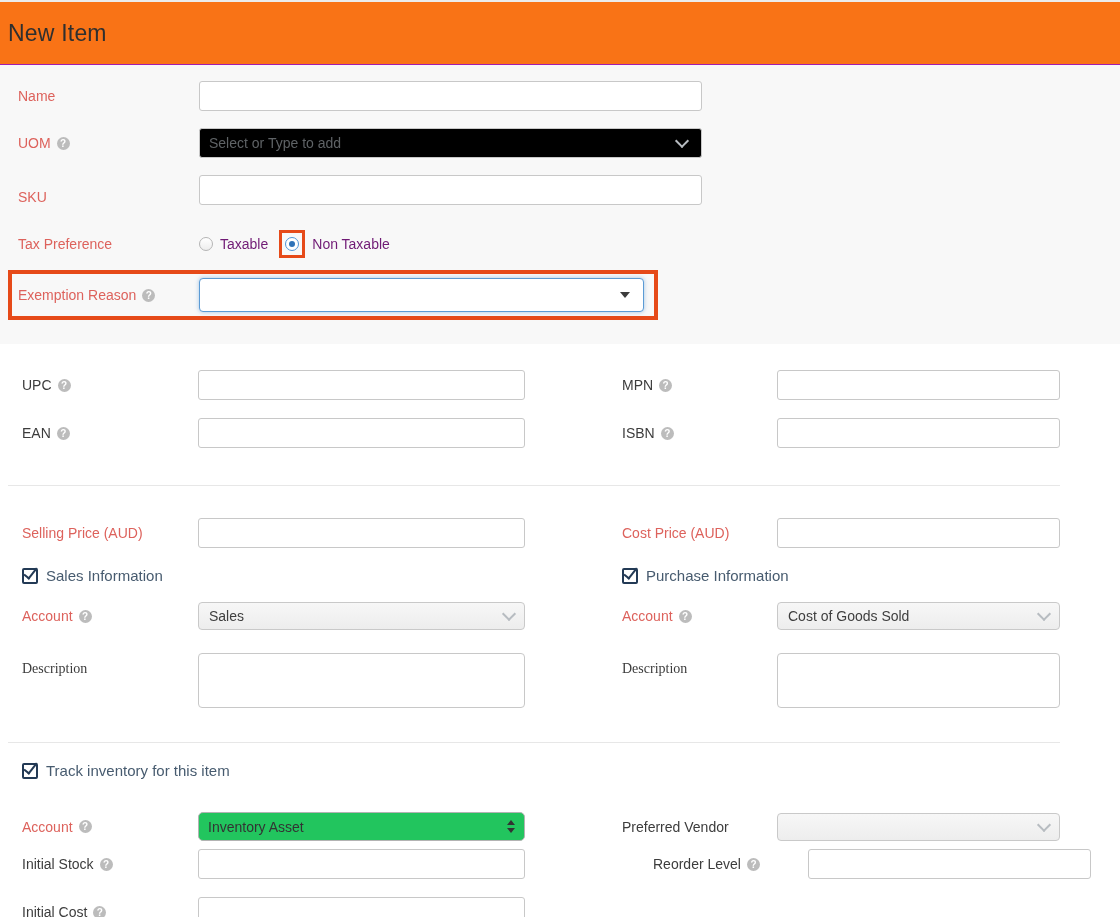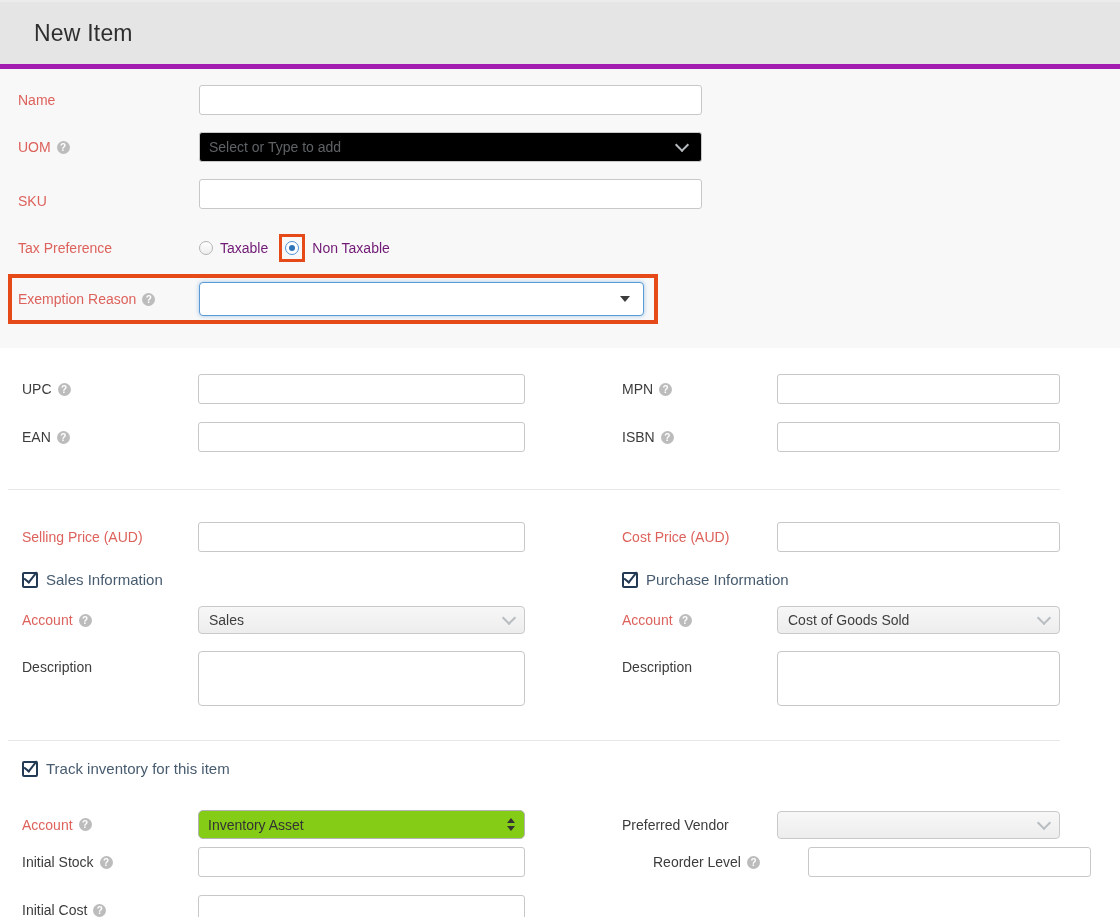--- a/index.html
+++ b/index.html
@@ -4,21 +4,21 @@
 <style>
   html,body{margin:0;padding:0;}
   body{
     width:1120px;height:917px;overflow:hidden;background:#fff;
     font-family:"Liberation Sans","DejaVu Sans",sans-serif;
     -webkit-font-smoothing:antialiased;
   }
   .page{width:1120px;height:917px;border-top:2px solid #ececec;box-sizing:border-box;overflow:hidden;}
 
   
-  .header{background:#e5e5e5;border-bottom:5px solid #a21caf;padding:18px 34px 17px;}
+  .header{background:#f97316;border-bottom:1px solid #a21caf;padding:18px 8px 17px;}
   .header h1{margin:0;font-size:23px;font-weight:400;color:#2f2f2f;letter-spacing:.2px;}
 
   
   .top-panel{background:#f8f8f8;padding:16px 0 24px;}
   .trow{display:flex;align-items:center;margin:0 0 17px 18px;height:30px;}
   .trow.sku-row{margin-bottom:25px;align-items:flex-end;}
   .trow.radio-row{height:28px;margin-bottom:12px;}
   .tlbl{width:181px;display:flex;align-items:center;font-size:14px;}
 
   .lbl-red{color:#dd625c;}
@@ -80,32 +80,32 @@
   .heading-row{margin-top:19px;height:17px;}
   .sec-head{display:flex;align-items:center;cursor:default;}
   .checkbox{width:12px;height:12px;border:2px solid #233a55;border-radius:2px;position:relative;
     display:inline-block;flex:none;margin-right:8px;}
   .checkbox::after{content:"";position:absolute;left:3px;top:-5px;width:5px;height:12px;
     border:solid #233a55;border-width:0 2px 2px 0;transform:rotate(38deg);}
   .sec-title{font-size:15px;color:#475b6f;}
 
   .mt32{margin-top:32px;}
   .mt18{margin-top:18px;}
-  .mt16{margin-top:17px;}
+  .mt16{margin-top:23px;font-family:Liberation Serif, serif;}
   .mt33{margin-top:33px;}
   .mt19{margin-top:8px;gap:31px;}
 
   
   .gsel{height:28px;box-sizing:border-box;border:1px solid #c9c9c9;border-radius:4px;
     background:linear-gradient(#f7f7f7,#ededed);display:flex;align-items:center;
     justify-content:space-between;padding:0 10px;}
   .gsel .val{font-size:14px;color:#3e3e3e;}
 
   
-  .nsel{height:29px;box-sizing:border-box;border:1px solid #b3b3b3;border-radius:5px;background:#84cc16;
+  .nsel{height:29px;box-sizing:border-box;border:1px solid #b3b3b3;border-radius:5px;background:#22c55e;
     display:flex;align-items:center;justify-content:space-between;padding:0 9px;}
   .nsel .val{font-size:14px;color:#333;}
   .spinner{display:flex;flex-direction:column;gap:3px;align-items:center;flex:none;}
   .spinner .up{width:0;height:0;border-left:4px solid transparent;border-right:4px solid transparent;border-bottom:5px solid #333;}
   .spinner .down{width:0;height:0;border-left:4px solid transparent;border-right:4px solid transparent;border-top:5px solid #333;}
 
   textarea.desc{height:55px;box-sizing:border-box;border:1px solid #c8c8c8;border-radius:4px;resize:none;
     outline:none;font-family:inherit;font-size:14px;color:#333;padding:6px 9px;}
 </style>
 </head>

